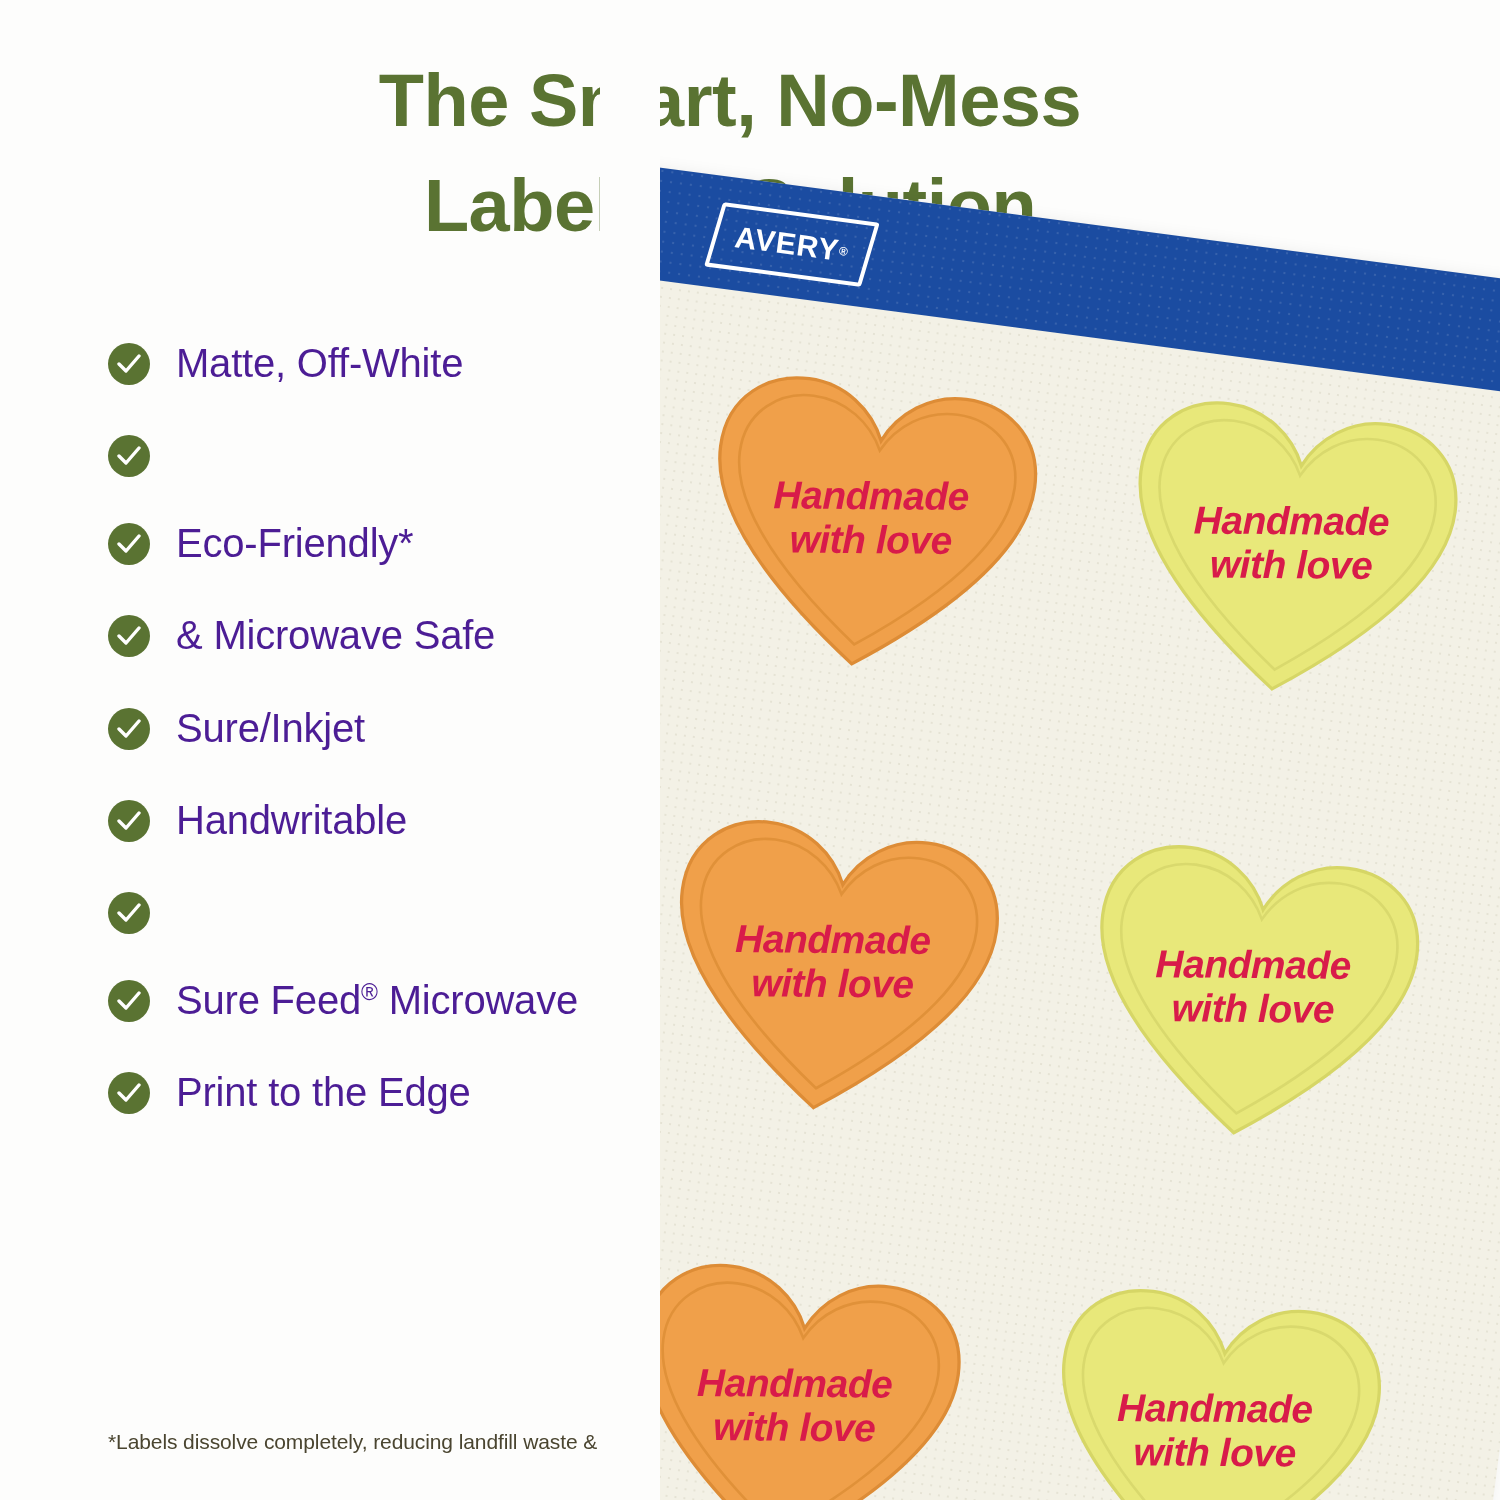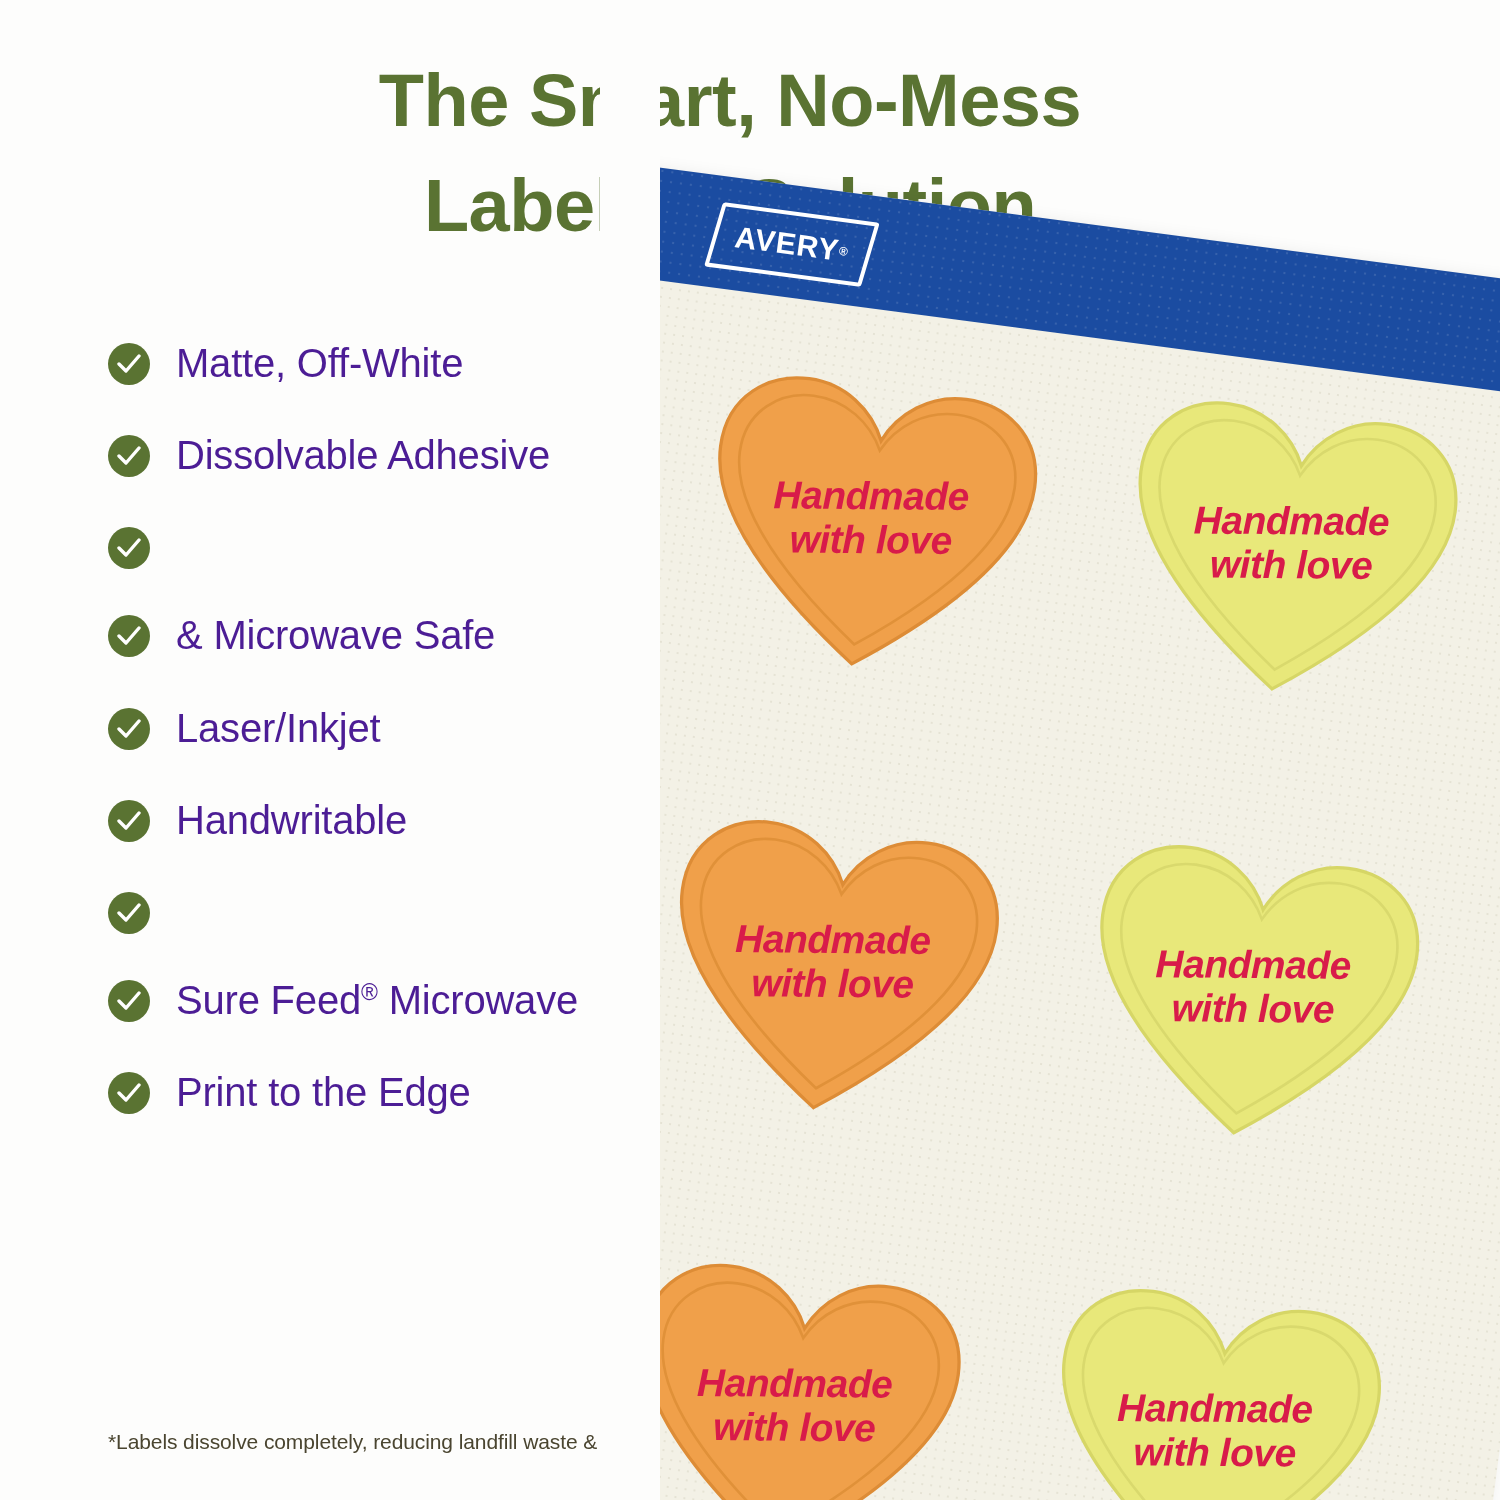--- a/index.html
+++ b/index.html
@@ -228,49 +228,49 @@
       </span>
       <span class="feature-label">Matte, Off-White</span>
     </div>
 
     <div class="feature">
       <span class="check">
         <svg width="24" height="22" viewBox="0 0 24 22">
             <path d="M2 11 L9 18 L22 3" stroke="#ffffff" stroke-width="3.4" fill="none" stroke-linecap="round" stroke-linejoin="round"></path>
           </svg>
       </span>
-      <span class="feature-label">Dissolvable Adhesive</span>
-    </div>
-
-    <div class="feature">
-      <span class="check">
-        <svg width="24" height="22" viewBox="0 0 24 22">
-            <path d="M2 11 L9 18 L22 3" stroke="#ffffff" stroke-width="3.4" fill="none" stroke-linecap="round" stroke-linejoin="round"></path>
-          </svg>
-      </span>
+    </div>
+
+    <div class="feature">
+      <span class="check">
+        <svg width="24" height="22" viewBox="0 0 24 22">
+            <path d="M2 11 L9 18 L22 3" stroke="#ffffff" stroke-width="3.4" fill="none" stroke-linecap="round" stroke-linejoin="round"></path>
+          </svg>
+      </span>
+      <span class="feature-label">Eco-Friendly*</span>
     </div>
 
     <div class="feature">
       <span class="check">
         <svg width="24" height="22" viewBox="0 0 24 22">
             <path d="M2 11 L9 18 L22 3" stroke="#ffffff" stroke-width="3.4" fill="none" stroke-linecap="round" stroke-linejoin="round"></path>
           </svg>
       </span>
       <span class="feature-label">
         <span class="sub">&amp; Microwave Safe</span>
       </span>
     </div>
 
     <div class="feature">
       <span class="check">
         <svg width="24" height="22" viewBox="0 0 24 22">
             <path d="M2 11 L9 18 L22 3" stroke="#ffffff" stroke-width="3.4" fill="none" stroke-linecap="round" stroke-linejoin="round"></path>
           </svg>
       </span>
-      <span class="feature-label">Laser/Inkjet</span>
+      <span class="feature-label">Sure/Inkjet</span>
     </div>
 
     <div class="feature">
       <span class="check">
         <svg width="24" height="22" viewBox="0 0 24 22">
             <path d="M2 11 L9 18 L22 3" stroke="#ffffff" stroke-width="3.4" fill="none" stroke-linecap="round" stroke-linejoin="round"></path>
           </svg>
       </span>
       <span class="feature-label">Handwritable</span>
     </div>

